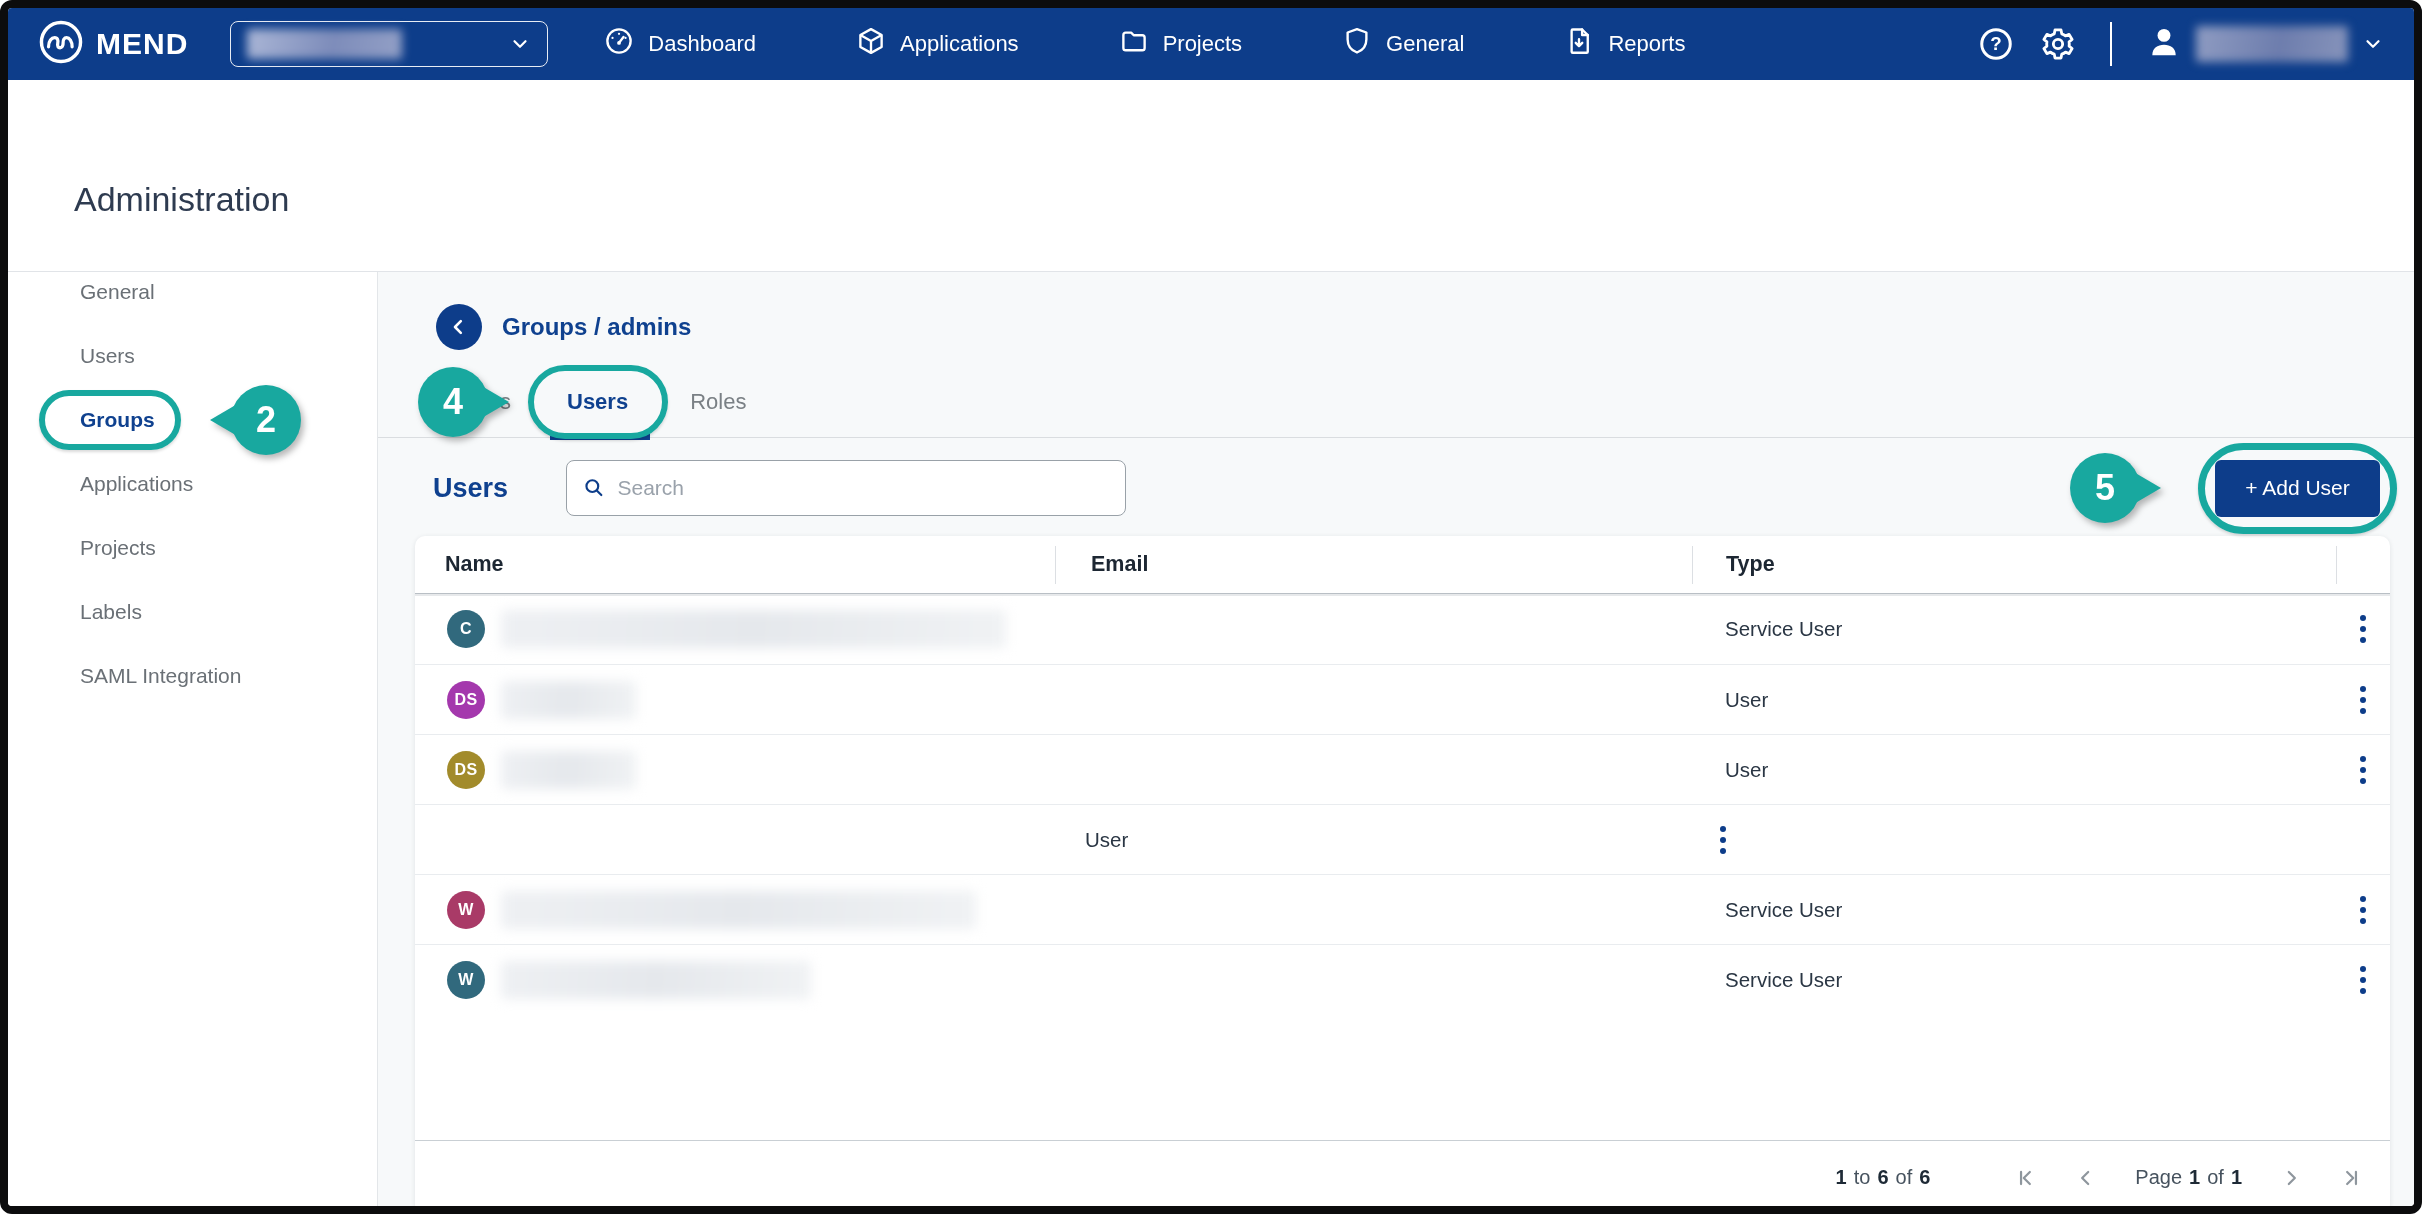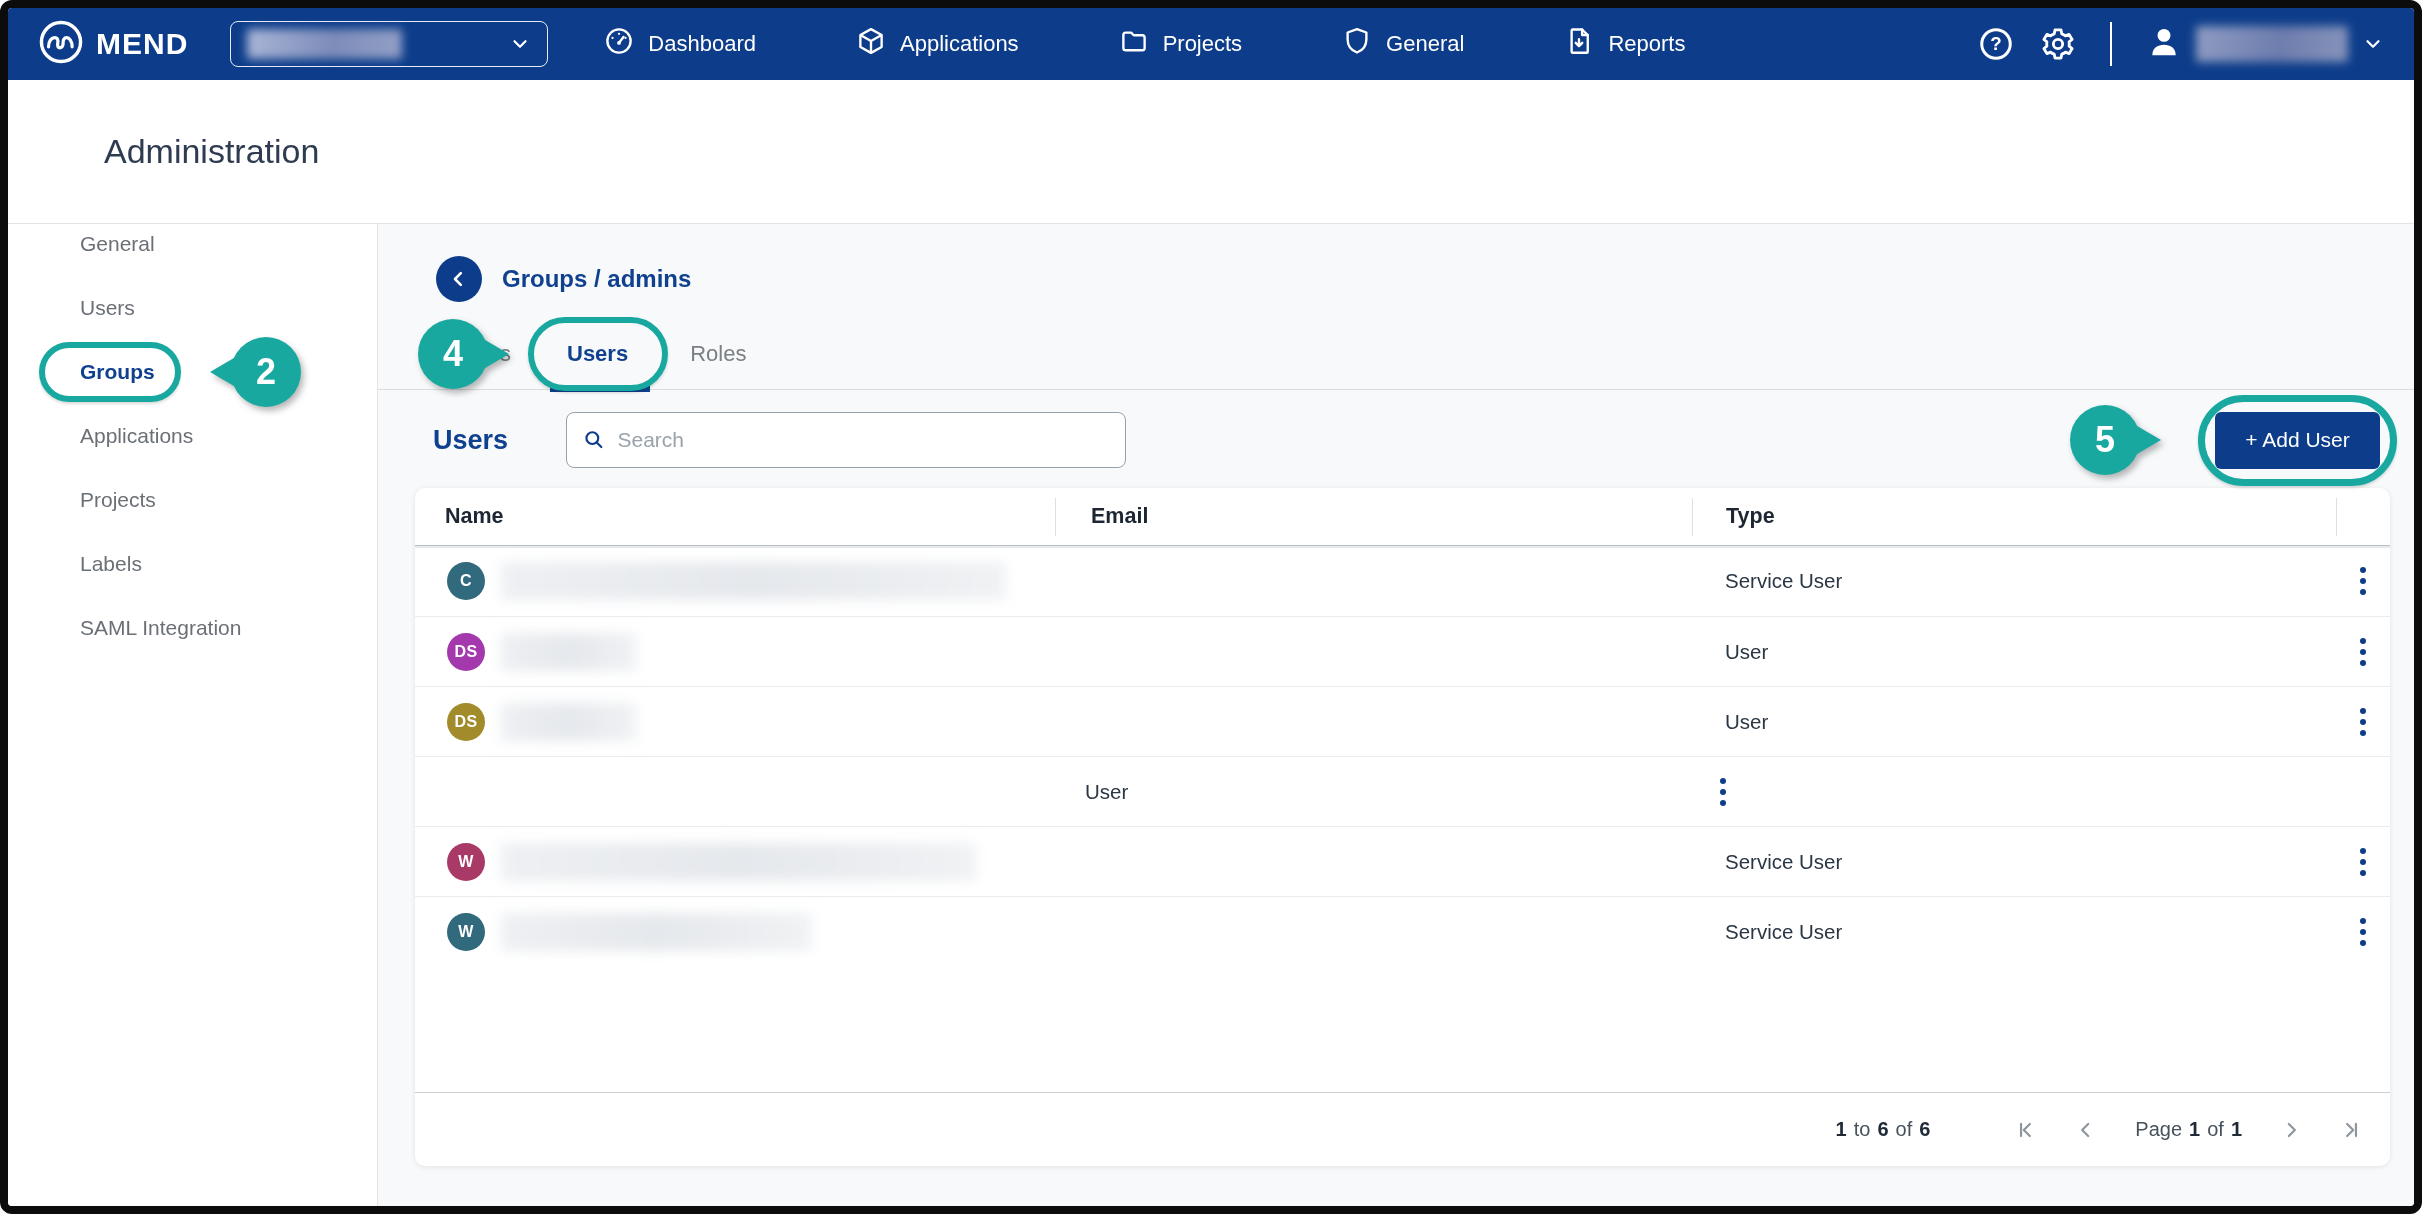--- a/index.html
+++ b/index.html
@@ -25,21 +25,21 @@
   .nav-item{display:flex;align-items:center;gap:14px;color:#fff;font-size:22px;cursor:pointer;white-space:nowrap;}
   .nav-right{margin-left:auto;display:flex;align-items:center;gap:26px;}
   .icon-btn{cursor:pointer;display:flex;align-items:center;}
   .vdiv{width:2px;height:44px;background:#fff;margin:0 8px;}
   .user-chip{display:flex;align-items:center;gap:14px;cursor:pointer;}
   .user-blur{width:152px;height:36px;border-radius:3px;filter:blur(5px);
              background:linear-gradient(100deg,#8f9cc2,#6d7dad 55%,#8794bb);}
 
   
   .titlebar{height:144px;flex:0 0 144px;background:#fff;border-bottom:1px solid #e1e4e8;
-            display:flex;align-items:center;padding-left:96px;}
+            display:flex;align-items:center;padding-left:66px;margin-top:48px;}
   .page-title{font-size:34px;color:#2e3b50;}
 
   
   .content{flex:1;display:flex;min-height:0;}
   .sidebar{width:370px;flex:0 0 370px;background:#fff;border-right:1px solid #e3e6e9;padding-left:17px;}
   .sidebar ul{list-style:none;margin-top:-12px;}
   .sidebar li{height:64px;display:flex;align-items:center;padding-left:55px;font-size:21px;
               color:#6a7076;cursor:pointer;position:relative;}
   .sidebar li.active{color:var(--navy-text);font-weight:700;}
 

